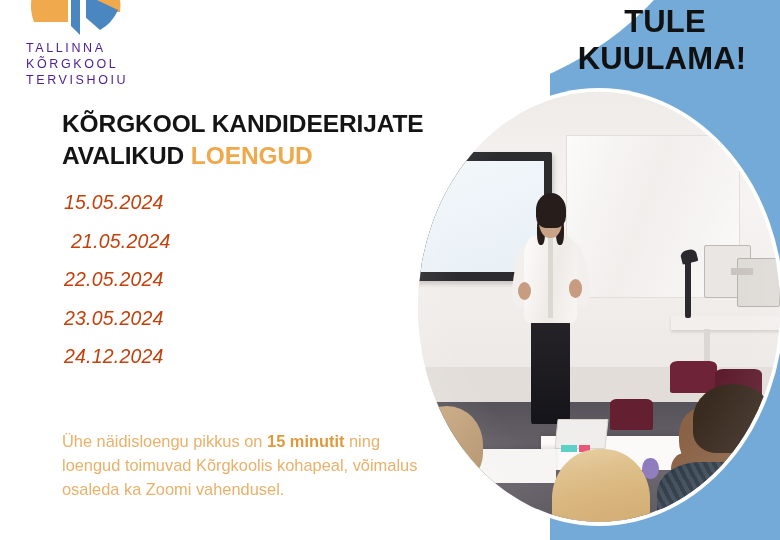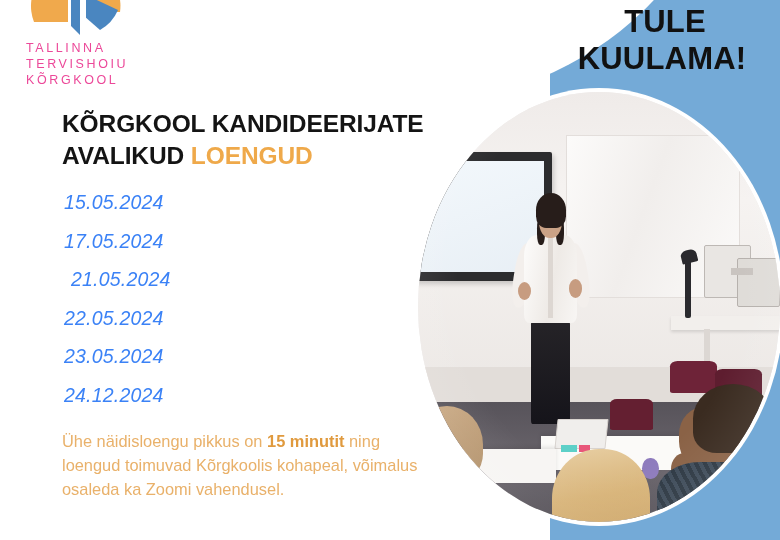--- a/index.html
+++ b/index.html
@@ -182,31 +182,31 @@
 
   
   .photo-soft { position:absolute; inset:0;
             background:radial-gradient(ellipse at 50% 45%,
               rgba(255,255,255,0) 55%, rgba(255,255,255,.18) 100%); }
 
   
   .logo { position:absolute; left:18px; top:-18px; width:128px; height:108px; z-index:8; }
   .logo-mark { position:absolute; left:10px; top:0; width:96px; height:62px; }
   .logo-text { position:absolute; left:8px; top:58px; width:122px;
-            color:#ec4899; font-size:12.5px; line-height:1.28;
+            color:#4c1d95; font-size:12.5px; line-height:1.28;
             letter-spacing:2.6px; text-align:left; }
 
   
   .headline { position:absolute; left:62px; top:108px; width:400px; z-index:7;
             font-size:24.5px; font-weight:bold; color:#141414;
             line-height:1.32; letter-spacing:-0.1px; }
   .headline .accent { color:#EFA94A; }
 
   .dates { position:absolute; left:64px; top:193px; width:240px; z-index:7; }
-  .date-row { font-style:italic; font-size:19.5px; color:#3b82f6;
+  .date-row { font-style:italic; font-size:19.5px; color:#c2410c;
             line-height:1.0; margin-bottom:19px; letter-spacing:0.2px; }
   .date-row.indent { padding-left:7px; }
 
   .note { position:absolute; left:62px; top:430px; width:370px; z-index:7;
             color:#E9B16A; font-size:16.4px; line-height:1.45; }
   .note b { color:#E09A3E; font-weight:bold; }
 </style>
 </head>
 <body>
 
@@ -285,33 +285,32 @@
         <path d="M48 -20 A44 44 0 0 0 6 40 L40 40 L40 -20 Z" fill="#F0A94C"></path>
         <path d="M52 -20 A44 44 0 0 1 92 30 L56 30 Z" fill="#F0A94C"></path>
         <path d="M40 -6 L40 46 L54 58 L54 -6 Z" fill="#ffffff"></path>
         <path d="M43 -4 L43 44 L52 53 L52 -4 Z" fill="#4A86C0"></path>
         <path d="M56 12 L90 28 A42 42 0 0 1 72 48 L56 34 Z" fill="#4A86C0"></path>
         <path d="M54 10 L58 10 L58 40 L54 36 Z" fill="#ffffff"></path>
       </svg>
     </div>
     <div class="logo-text">
       <div>TALLINNA</div>
+      <div>KÕRGKOOL</div>
       <div>TERVISHOIU</div>
-      <div>KÕRGKOOL</div>
     </div>
   </div>
 
   <div class="headline">
     <div>KÕRGKOOL KANDIDEERIJATE</div>
     <div><span>AVALIKUD </span><span class="accent">LOENGUD</span></div>
   </div>
 
   <div class="dates">
     <div class="date-row">15.05.2024</div>
-    <div class="date-row">17.05.2024</div>
     <div class="date-row indent">21.05.2024</div>
     <div class="date-row">22.05.2024</div>
     <div class="date-row">23.05.2024</div>
     <div class="date-row">24.12.2024</div>
   </div>
 
   <div class="note"><span>Ühe näidisloengu pikkus on </span><b>15 minutit</b><span> ning loengud toimuvad Kõrgkoolis kohapeal, võimalus osaleda ka Zoomi vahendusel.</span></div>
 
 </div>
 

